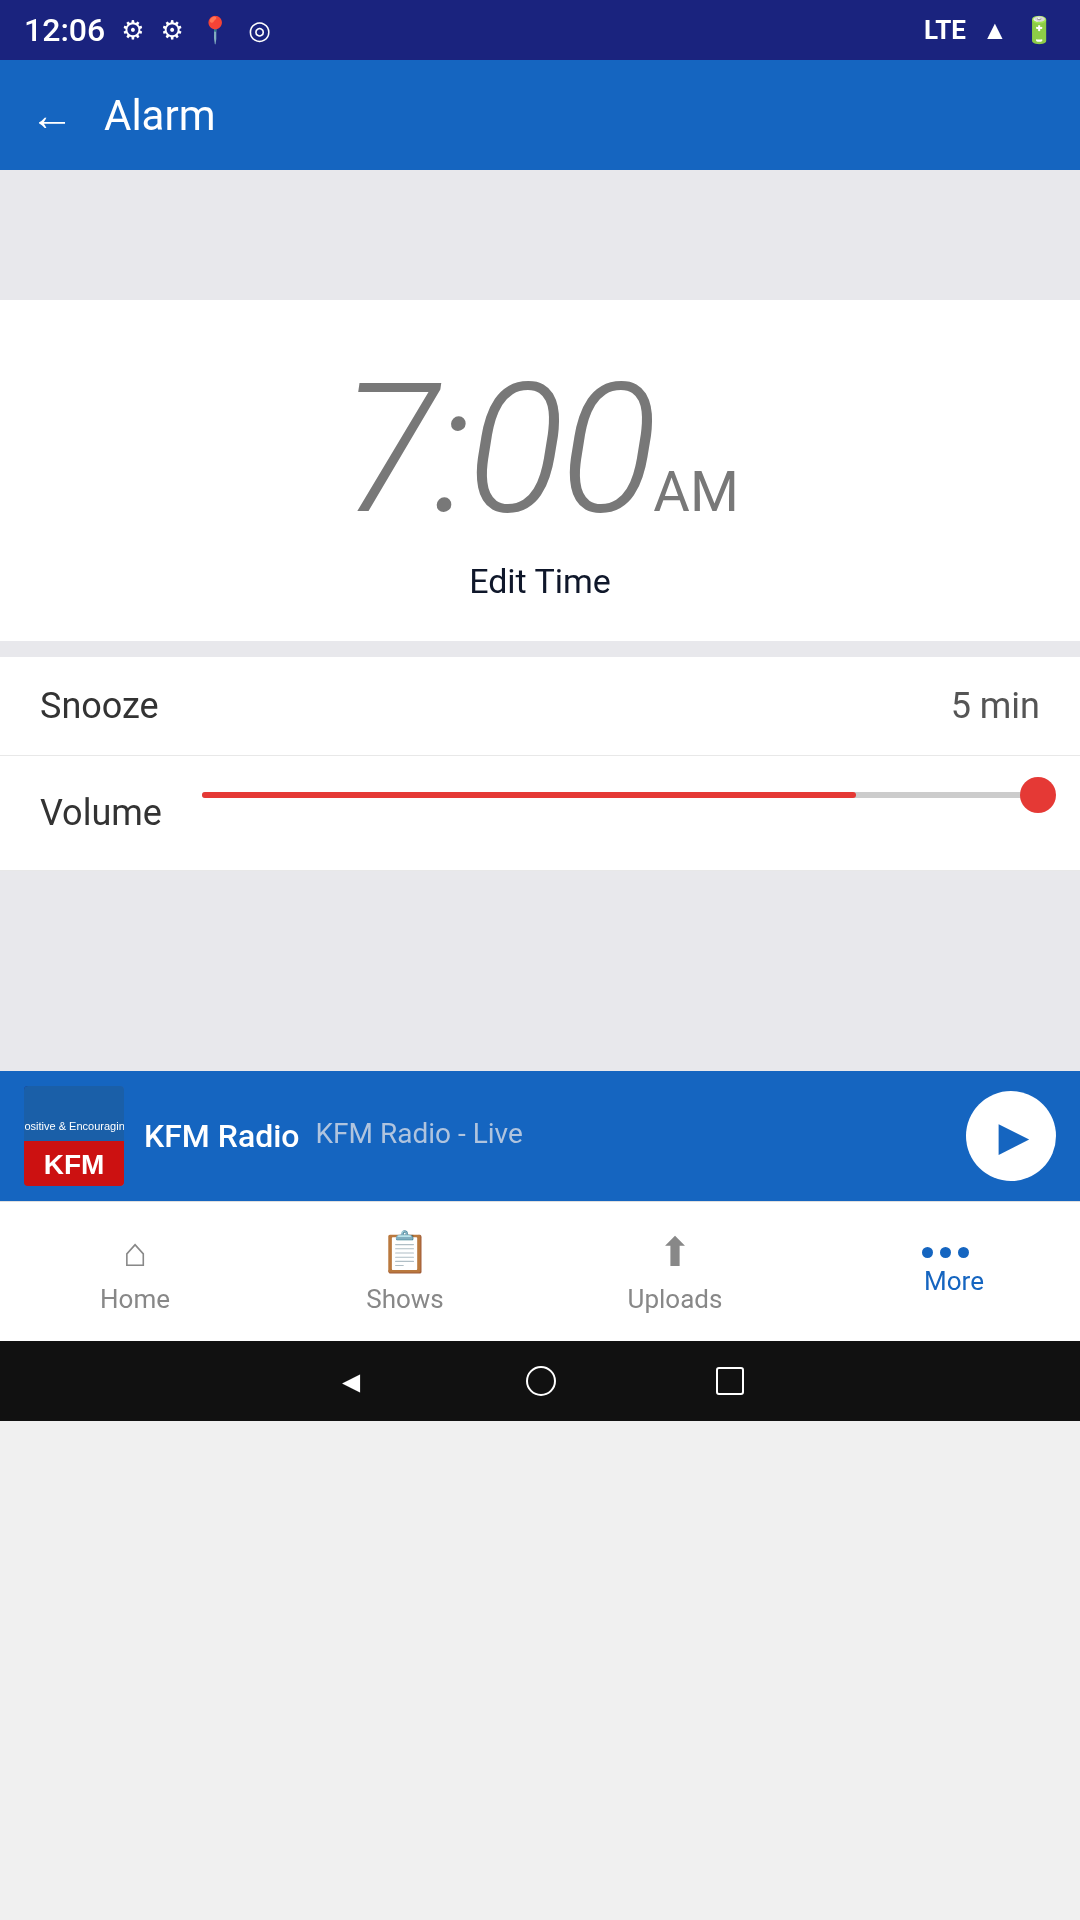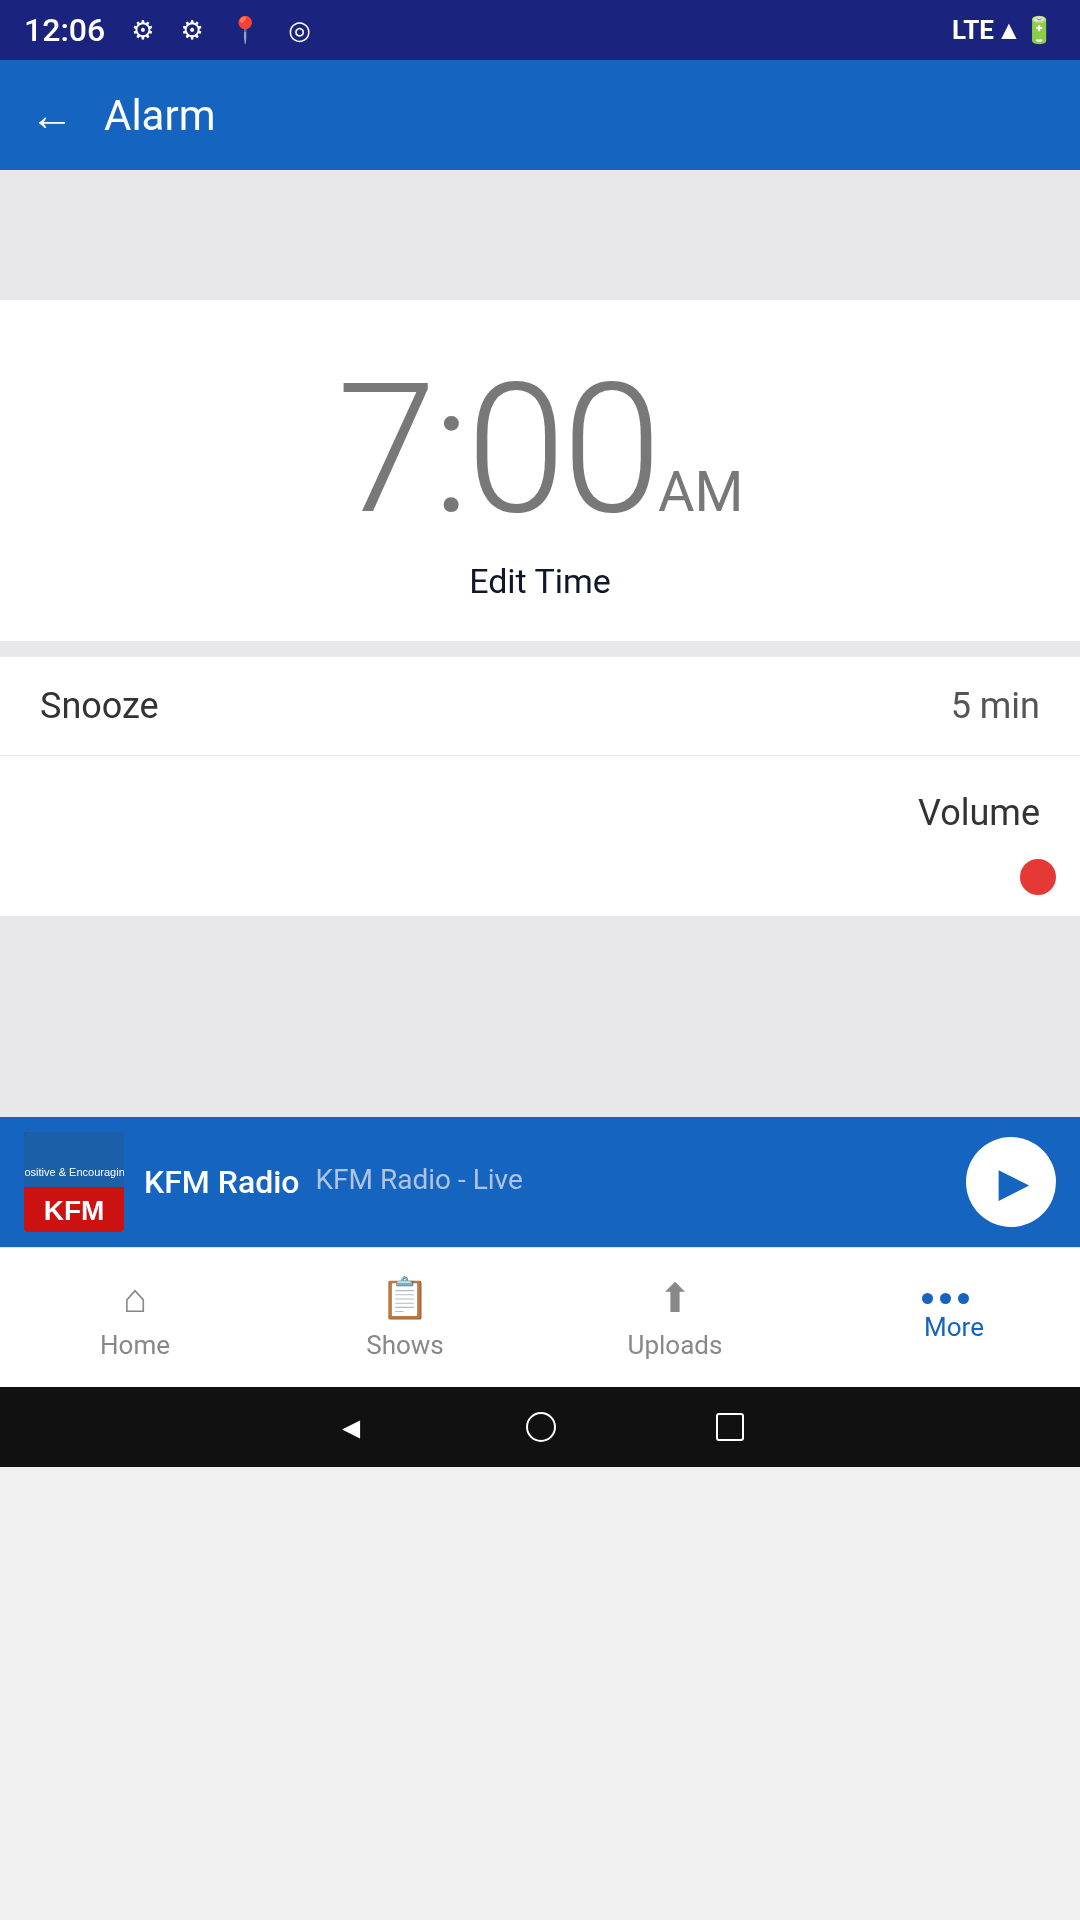--- a/index.html
+++ b/index.html
@@ -21,38 +21,38 @@
       background: #1a237e;
       display: flex;
       align-items: center;
       justify-content: space-between;
       padding: 0 24px;
     }
 
     .status-left {
       display: flex;
       align-items: center;
-      gap: 26px;
+      gap: 16px;
     }
 
     .status-time {
       color: white;
       font-size: 32px;
       font-weight: 500;
     }
 
     .status-icon {
       color: white;
       font-size: 26px;
     }
 
     .status-right {
       display: flex;
       align-items: center;
-      gap: 2px;
+      gap: 16px;
     }
 
     .status-lte {
       color: white;
       font-size: 26px;
       font-weight: bold;
     }
 
     .signal-icon {
       color: white;
@@ -109,20 +109,21 @@
       align-items: baseline;
       gap: 0;
     }
 
     .clock-time {
       font-size: 180px;
       color: #787878;
       font-weight: 300;
       letter-spacing: -4px;
       line-height: 1;
+      font-style: italic;
     }
 
     .clock-ampm {
       font-size: 56px;
       color: #787878;
       font-weight: 400;
       margin-left: 0;
       margin-bottom: 20px;
     }
 
@@ -162,25 +163,24 @@
 
     .settings-value {
       font-size: 36px;
       color: #555;
     }
 
     
     .volume-row {
       width: 100%;
       display: flex;
-      align-items: flex-end;
+      align-items: flex-start;
       padding: 36px 40px;
       border-bottom: 1px solid #e8e8e8;
       gap: 40px;
-      flex-direction: column;
     }
 
     .slider-container {
       flex: 1;
       position: relative;
       height: 6px;
     }
 
     .slider-track {
       width: 100%;

